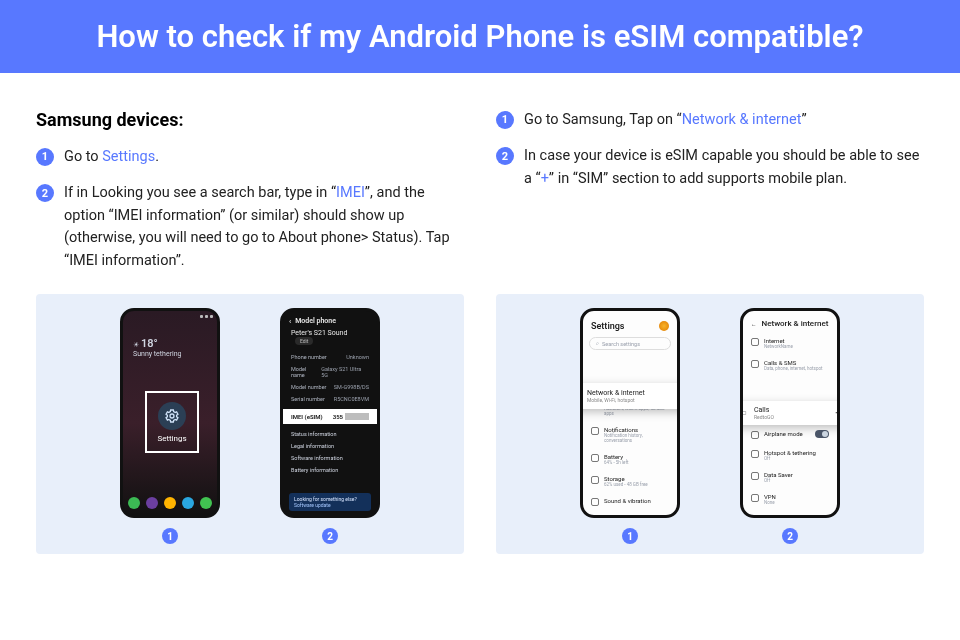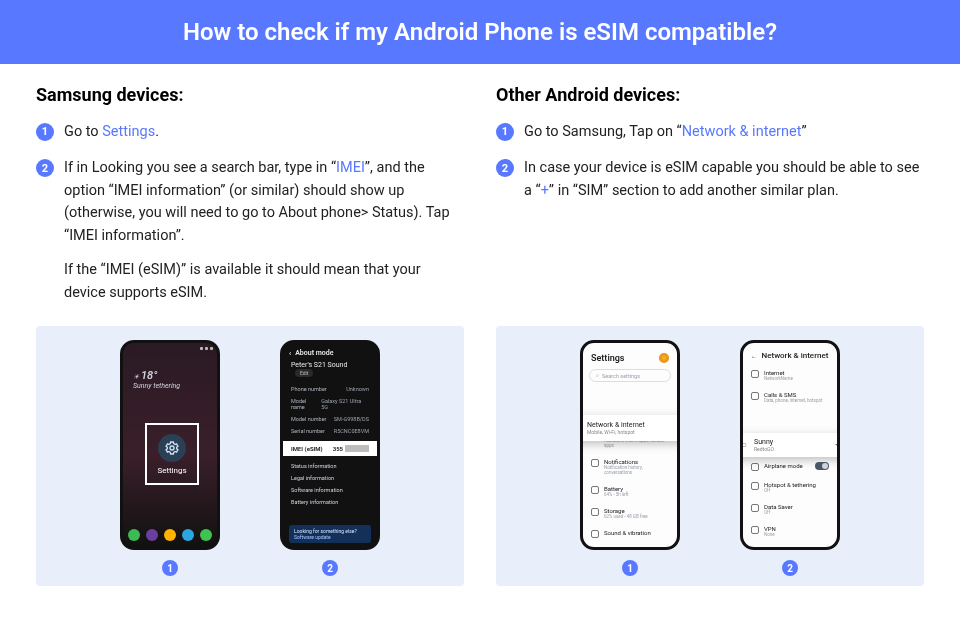--- a/index.html
+++ b/index.html
@@ -8,27 +8,28 @@
     background: #fff;
     width: 960px;
     height: 640px;
     overflow: hidden;
   }
   .banner {
     background: #5878ff;
     color: #fff;
     text-align: center;
     padding: 18px 0;
-    font-size: 24px;
+    font-size: 31px;
     font-weight: 600;
   }
   .columns {
     display: flex;
     gap: 32px;
     padding: 20px 36px 0 36px;
+    margin-top: 16px;
   }
   .col { flex: 1; }
   .col-title {
     font-size: 18px;
     font-weight: 700;
     margin-bottom: 16px;
   }
   .step {
     display: flex;
     align-items: flex-start;
@@ -94,21 +95,21 @@
     overflow: hidden;
   }
   
   .sams1 { background: linear-gradient(180deg,#2a1a24,#3a1f2a 55%,#111); }
   .sams1 .statusbar {
     height: 10px; display:flex; justify-content:flex-end; align-items:center;
     padding: 2px 4px; gap:2px;
   }
   .sams1 .statusbar span { width:3px; height:3px; background:#bbb; border-radius:1px; }
   .sams1 .weather {
-    color:#cfd4e0; font-size:7px; margin: 16px 8px 0 10px; font-style: italic;
+    color:#cfd4e0; font-size:7px; margin: 16px 8px 0 10px;
   }
   .sams1 .weather .big { font-size:11px; font-weight:600; }
   .settings-hl {
     position:absolute; left:22px; top:80px;
     width:54px; height:62px;
     border:2px solid #fff;
     display:flex; flex-direction:column; align-items:center; justify-content:center;
     gap:4px;
   }
   .gear {
@@ -222,39 +223,37 @@
       <div class="step-num">1</div>
       <div class="step-body">
         <span>Go to </span><span class="link">Settings</span><span>.</span>
       </div>
     </div>
 
     <div class="step">
       <div class="step-num">2</div>
       <div class="step-body">
         <span>If in Looking you see a search bar, type in “</span><span class="link">IMEI</span><span>”, and the option “IMEI information” (or similar) should show up (otherwise, you will need to go to About phone&gt; Status). Tap “IMEI information”.</span>
-        <div class="step-extra">If the “IMEI (eSIM)” is available it should mean that your device supports eSIM.</div>
       </div>
     </div>
   </div>
 
   <div class="col">
-    <div class="col-title">Other Android devices:</div>
 
     <div class="step">
       <div class="step-num">1</div>
       <div class="step-body">
         <span>Go to Samsung, Tap on “</span><span class="link">Network &amp; internet</span><span>”</span>
       </div>
     </div>
 
     <div class="step">
       <div class="step-num">2</div>
       <div class="step-body">
-        <span>In case your device is eSIM capable you should be able to see a “</span><span class="link">+</span><span>” in “SIM” section to add another similar plan.</span>
+        <span>In case your device is eSIM capable you should be able to see a “</span><span class="link">+</span><span>” in “SIM” section to add supports mobile plan.</span>
       </div>
     </div>
   </div>
 </div>
 
 <div class="gallery-row">
 
   <div class="gallery">
 
     <div class="shot">
@@ -286,21 +285,21 @@
             <span class="d5"></span>
         </div>
       </div>
       <div class="shot-num">1</div>
     </div>
 
     <div class="shot">
       <div class="phone sams2">
         <div class="top">
           <span>‹</span>
-          <span>About mode</span>
+          <span>Model phone</span>
         </div>
         <div class="name">
           <span>Peter's S21 Sound</span>
           <span class="edit">Edit</span>
         </div>
         <div class="row">
             <span class="k">Phone number</span>
             <span>Unknown</span>
           </div>
         <div class="row">
@@ -389,21 +388,21 @@
             <span class="ic"></span>
             <div><span class="t">Internet</span><span class="s">NetworkName</span></div>
           </div>
         <div class="item">
             <span class="ic"></span>
             <div><span class="t">Calls &amp; SMS</span><span class="s">Data, phone, internet, hotspot</span></div>
           </div>
         <div class="callout">
           <span class="ic2">▭</span>
           <div>
-            <span class="tt">Sunny</span>
+            <span class="tt">Calls</span>
             <span class="ss">RedtoGO</span>
             <span class="mask2"></span>
           </div>
           <span class="plus">+</span>
         </div>
         <div style="height:30px"></div>
         <div class="item">
             <span class="ic"></span>
             <div><span class="t">RedtoGO</span></div>
           </div>

